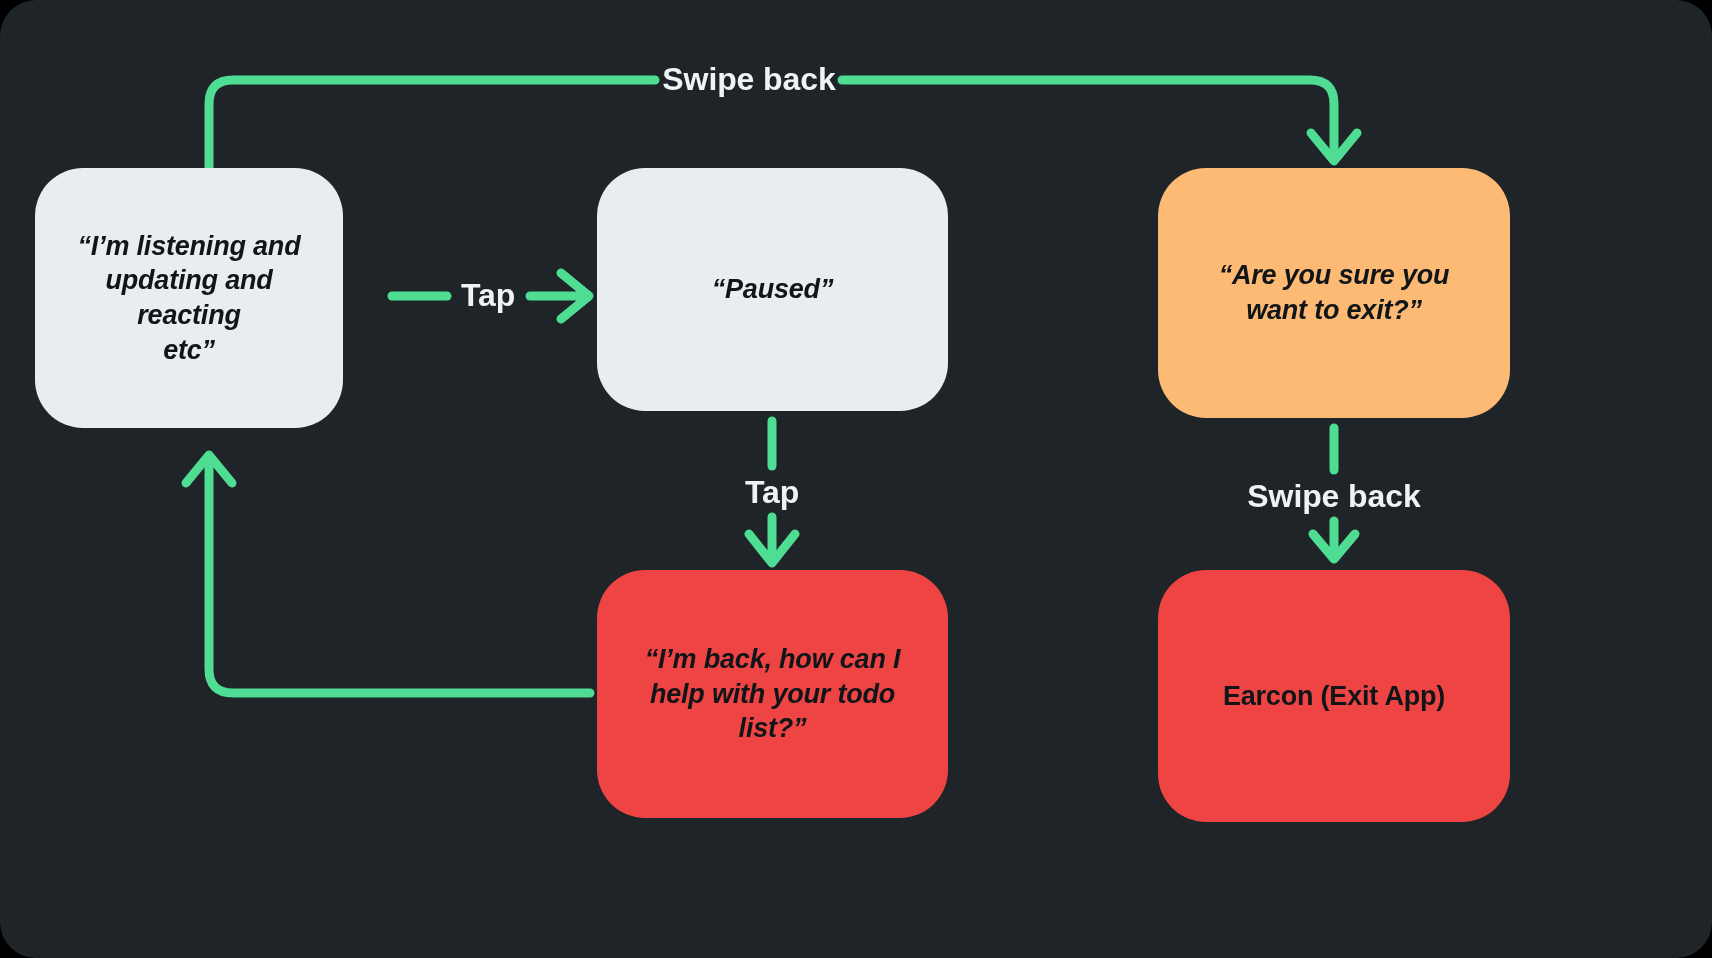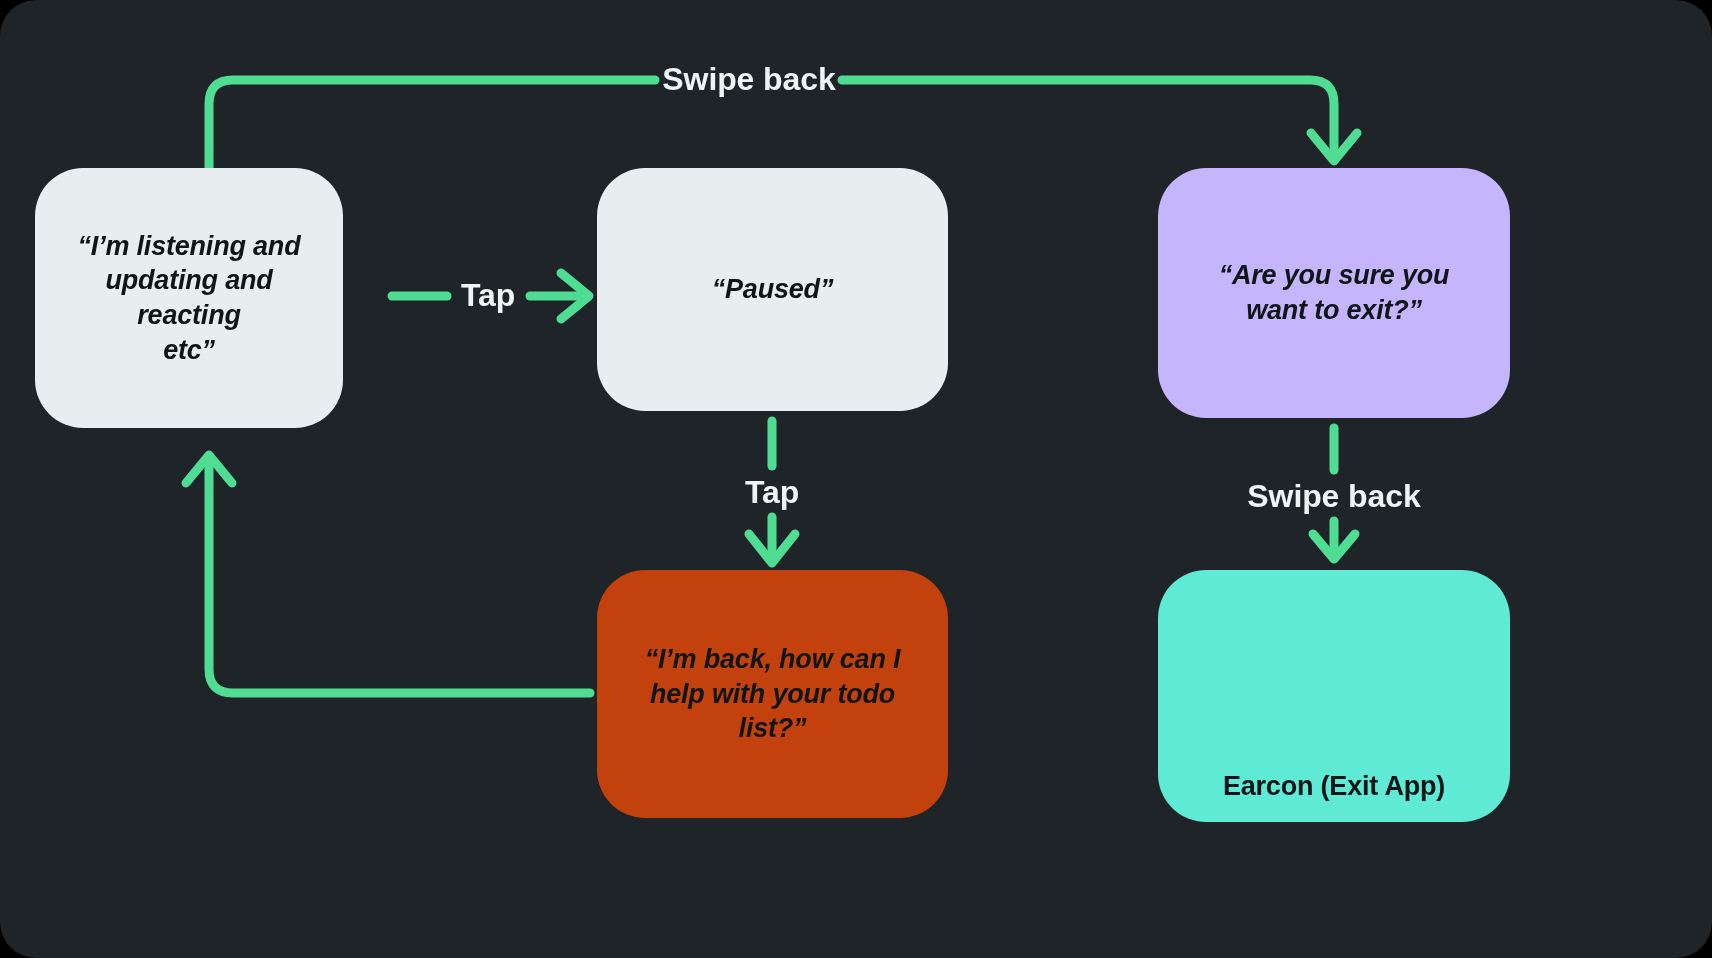--- a/index.html
+++ b/index.html
@@ -126,32 +126,32 @@
   <div class="node" style="left: 35px; top: 168px; width: 308px; height: 260px; background: rgb(232, 238, 240);">
     <div class="node-label" style="color: rgb(16, 21, 24);">“I’m listening and
 updating and reacting
 etc”</div>
   </div>
 
   <div class="node" style="left: 597px; top: 168px; width: 351px; height: 243px; background: rgb(232, 238, 240);">
     <div class="node-label" style="color: rgb(16, 21, 24);">“Paused”</div>
   </div>
 
-  <div class="node" style="left: 1158px; top: 168px; width: 352px; height: 250px; background: #c4b5fd;">
+  <div class="node" style="left: 1158px; top: 168px; width: 352px; height: 250px; background: #fdba74;">
     <div class="node-label" style="color: rgb(16, 21, 24);">“Are you sure you
 want to exit?”</div>
   </div>
 
-  <div class="node" style="left: 597px; top: 570px; width: 351px; height: 248px; background: #c2410c;">
+  <div class="node" style="left: 597px; top: 570px; width: 351px; height: 248px; background: #ef4444;">
     <div class="node-label" style="color: rgb(16, 21, 24);">“I’m back, how can I
 help with your todo
 list?”</div>
   </div>
 
-  <div class="node" style="left: 1158px; top: 570px; width: 352px; height: 252px; background: #5eead4; align-items: flex-end;">
+  <div class="node" style="left: 1158px; top: 570px; width: 352px; height: 252px; background: #ef4444;">
     <div class="node-label upright" style="color: rgb(16, 21, 24);">Earcon (Exit App)</div>
   </div>
 
   <div class="edge-label" style="left: 749px; top: 79px; color: rgb(238, 243, 244);">Swipe back</div>
 
   <div class="edge-label" style="left: 488px; top: 295px; color: rgb(238, 243, 244);">Tap</div>
 
   <div class="edge-label" style="left: 772px; top: 492px; color: rgb(238, 243, 244);">Tap</div>
 
   <div class="edge-label" style="left: 1334px; top: 496px; color: rgb(238, 243, 244);">Swipe back</div>

